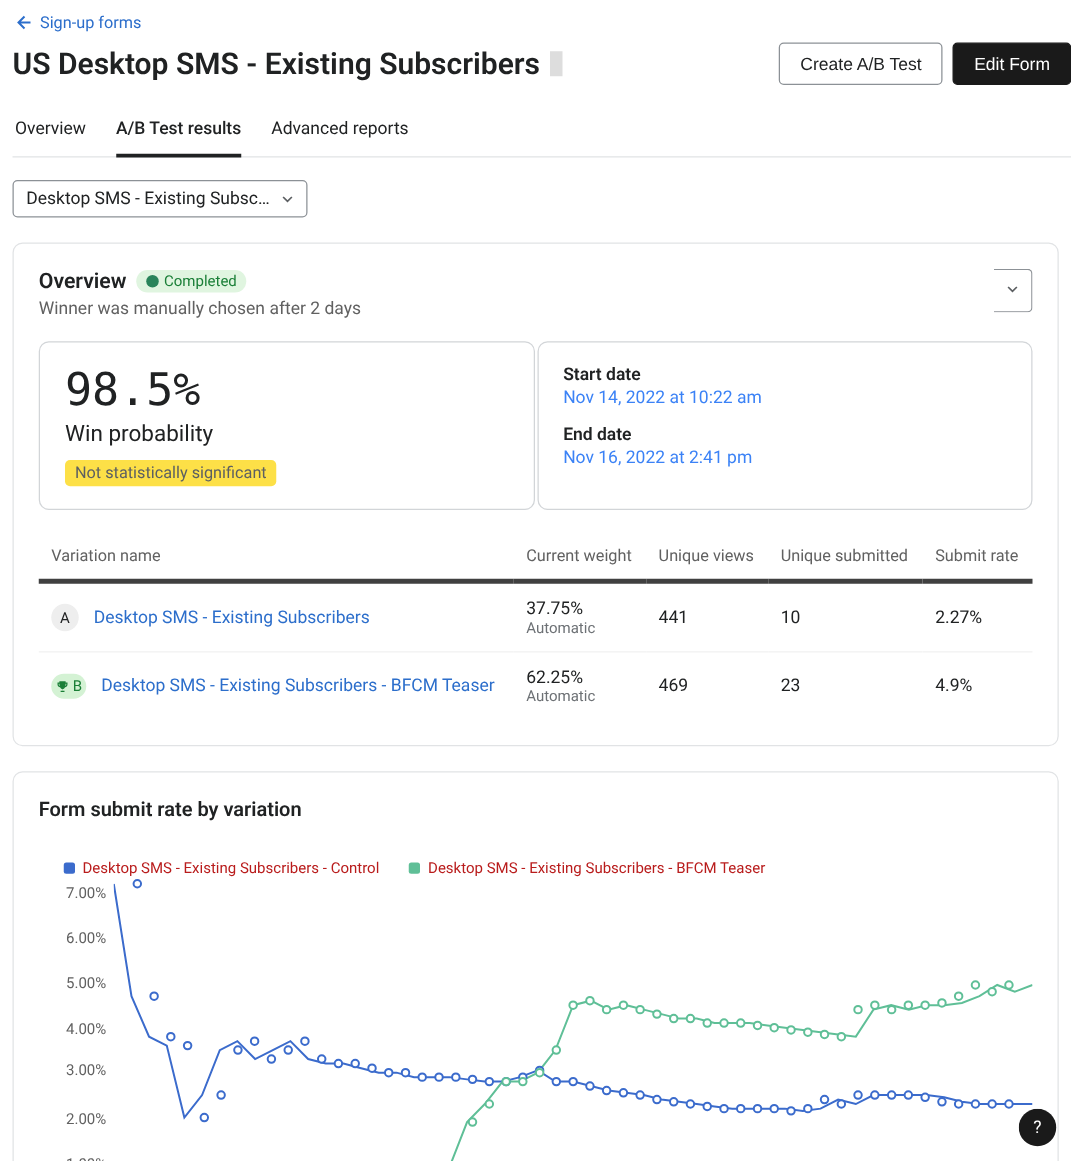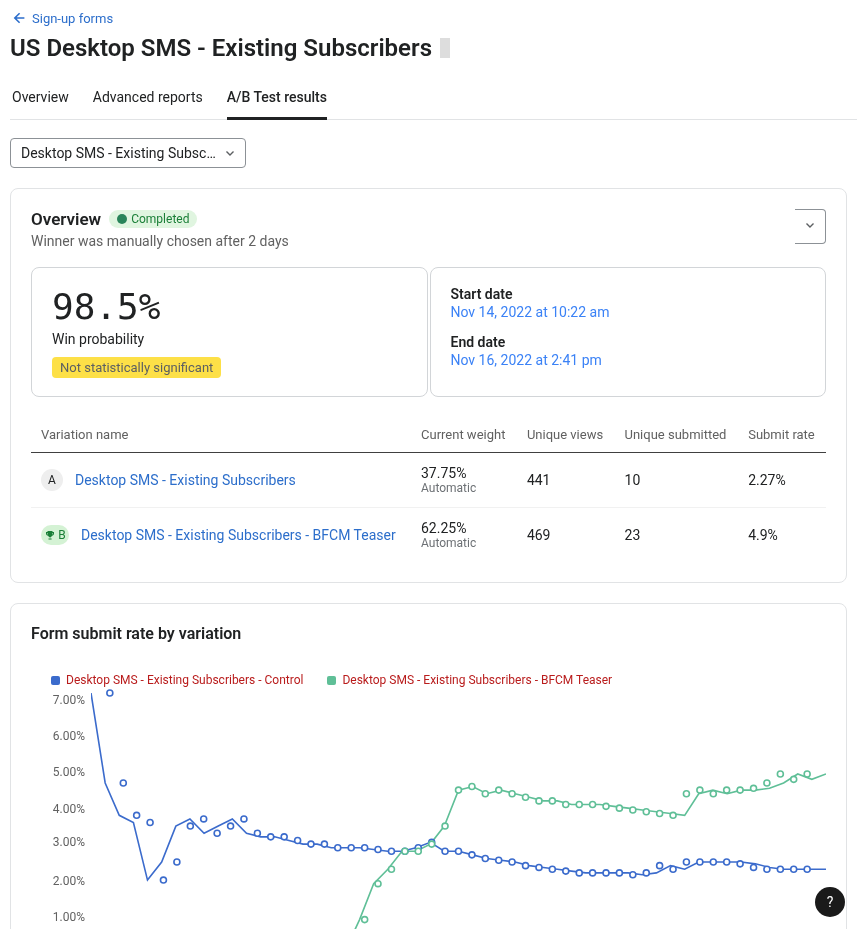--- a/index.html
+++ b/index.html
@@ -78,31 +78,31 @@
 .btn-group .btn { border-radius: 0; }
 .btn-group .btn:first-child { border-radius: 4px 0 0 4px; }
 .btn-group .btn:last-child { border-radius: 0 4px 4px 0; border-left: none; padding: 8px 8px; }
 
 .stat-row { display: flex; gap: 2px; margin-top: 18px; }
 .stat-box {
   border: 1px solid #d2d5d8; border-radius: 8px; padding: 18px 20px;
   flex: 1;
 }
 .stat-big { font-size: 36px; font-weight: 500; font-family: ui-monospace, Menlo, monospace; }
-.stat-label { font-size: 14px; margin-top: 4px; }
+.stat-label { font-size: 18px; margin-top: 4px; }
 .pill { background: #fde047; border-radius: 4px; padding: 3px 8px; font-size: 13px; display: inline-block; margin-top: 10px; color: #5c5f62; }
 
 .date-label { font-weight: 600; font-size: 14px; }
 .date-val { color: #3b82f6; font-size: 14px; margin-top: 2px; }
 .date-block + .date-block { margin-top: 14px; }
 
 table.vars { width: 100%; border-collapse: collapse; margin-top: 20px; }
 table.vars th {
   text-align: left; font-weight: 400; color: #616161; font-size: 13px;
-  padding: 10px 10px; border-bottom: 1px solid #404040;
+  padding: 10px 10px; border-bottom: 4px solid #404040;
 }
 table.vars td {
   padding: 12px 10px; border-bottom: 1px solid #f1f1f1; font-size: 14px;
   vertical-align: middle;
 }
 table.vars tr:last-child td { border-bottom: none; }
 .var-name { display: flex; align-items: center; gap: 12px; }
 .var-name a { color: #2c6ecb; }
 .var-marker {
   width: 22px; height: 22px; border-radius: 50%; background: #eee;
@@ -142,26 +142,30 @@
         <path d="M12 4l-6 6 6 6M6 10h12"></path>
       </svg>
     <span>Sign-up forms</span>
   </a>
 
   <div class="title-row">
     <h1 class="title">
       <span>US Desktop SMS - Existing Subscribers</span>
         <span class="square"></span>
     </h1>
+    <div class="header-actions">
+      <button class="btn">Create A/B Test</button>
+      <button class="btn btn-dark">Edit Form</button>
+    </div>
   </div>
 
   <div class="tabs" id="tabs-container">
       <div class="tab">Overview</div>
+      <div class="tab active">A/B Test results</div>
       <div class="tab">Advanced reports</div>
-      <div class="tab active">A/B Test results</div>
     </div>
 </div>
 
 <div class="content">
   <div class="select">
     <span class="txt">Desktop SMS - Existing Subscribers T…</span>
     <svg viewBox="0 0 20 20" fill="none" stroke="#5c5f62" stroke-width="2">
         <path d="M5 8l5 5 5-5"></path>
       </svg>
   </div>

